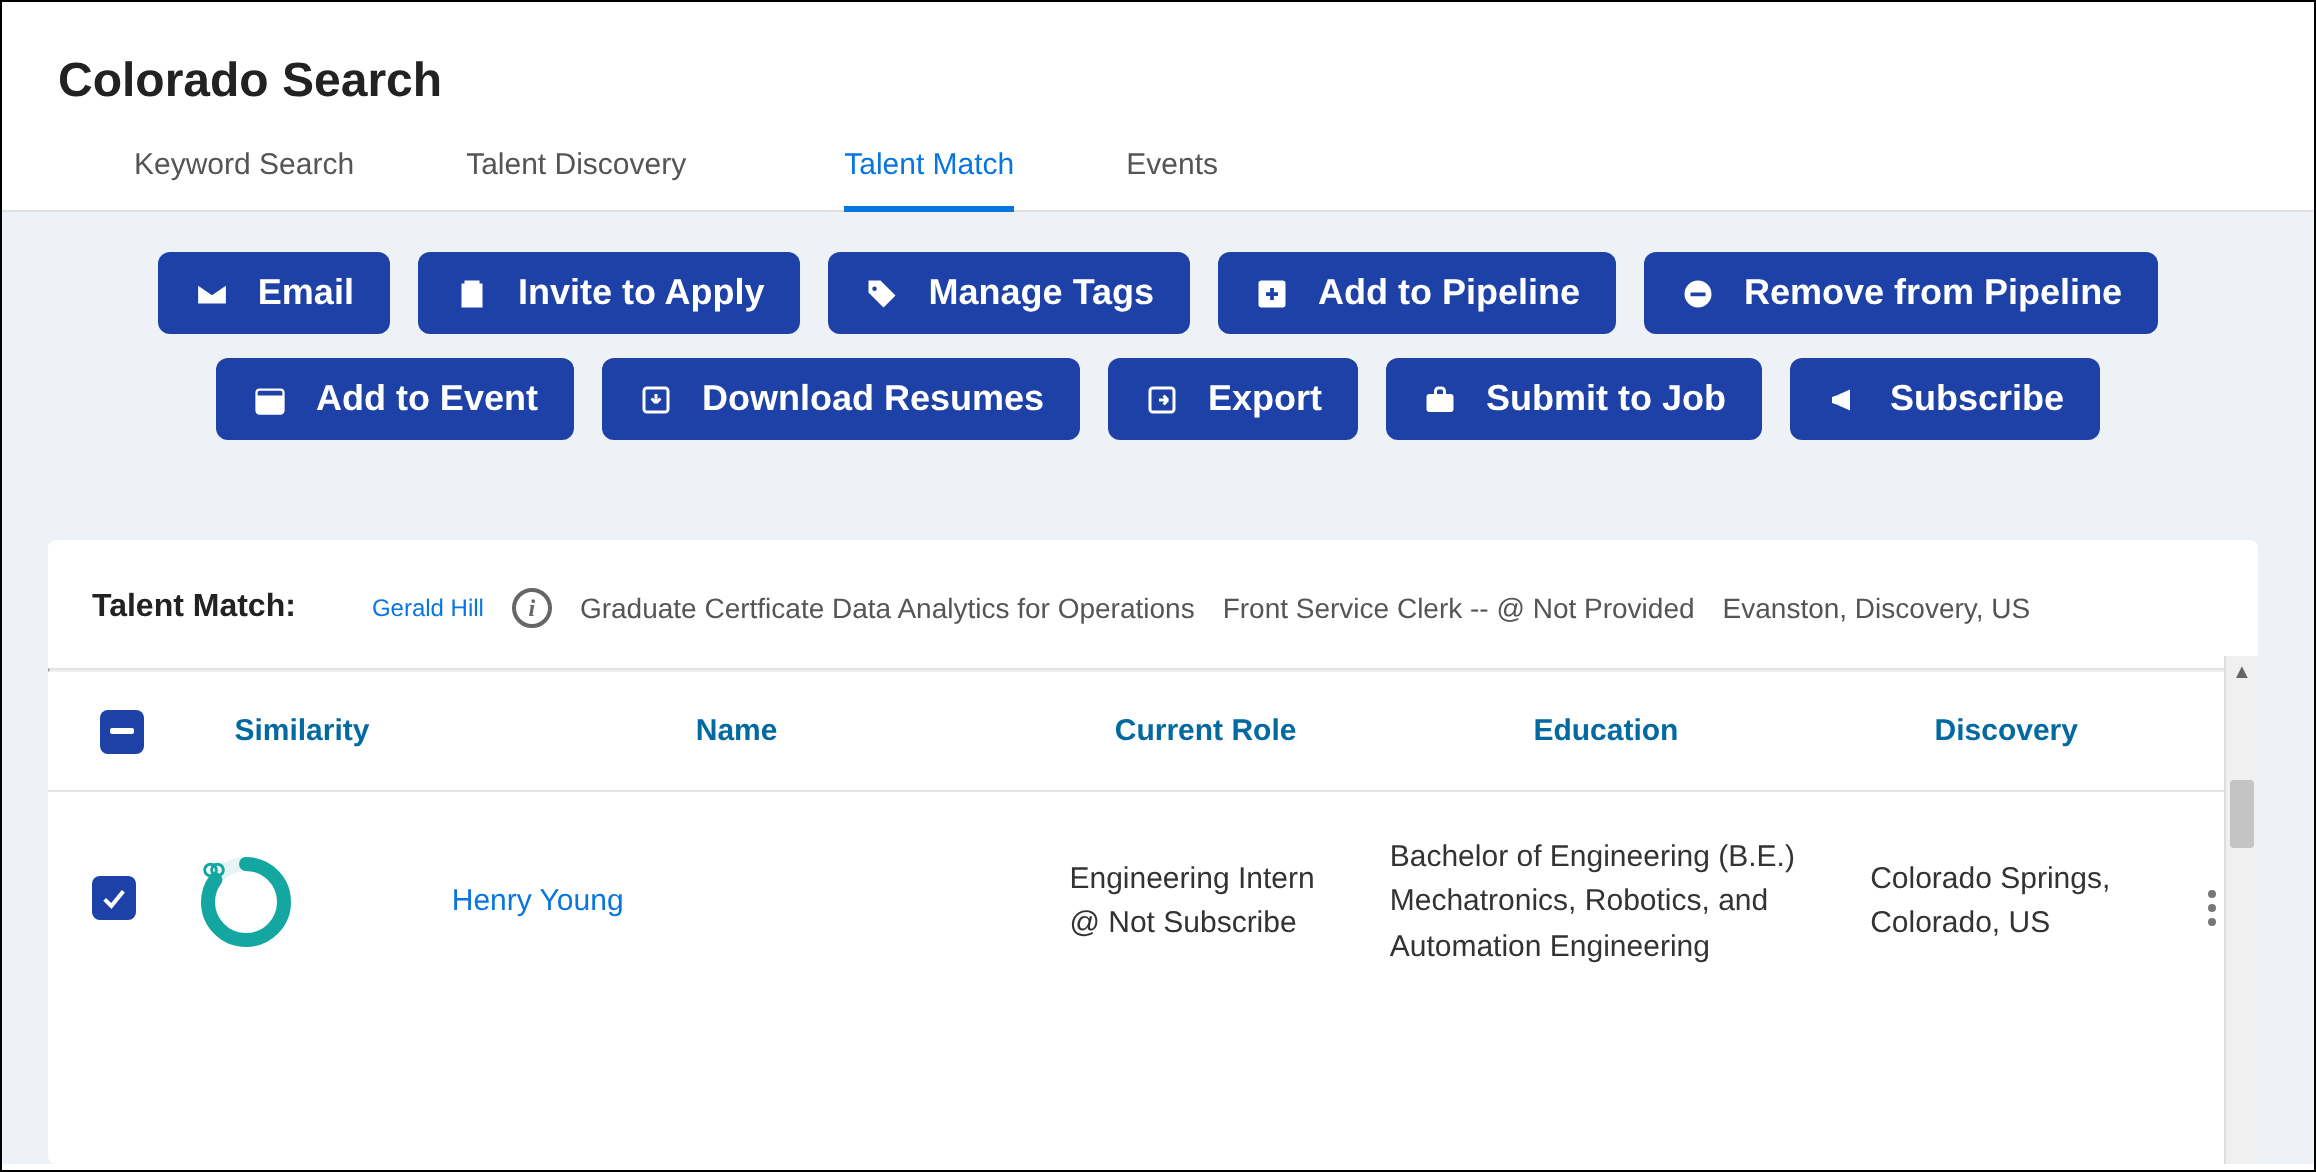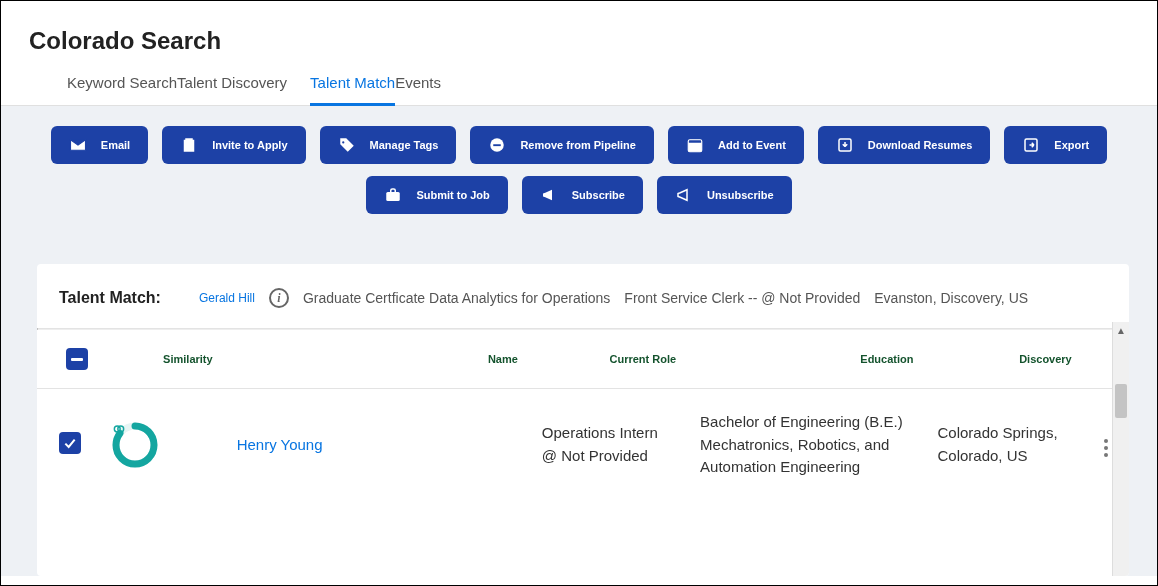--- a/index.html
+++ b/index.html
@@ -13,20 +13,21 @@
     border: 1px solid #000;
   }
   .page-title {
     font-size: 24px;
     font-weight: 600;
     padding: 26px 0 18px 28px;
     color: #222;
   }
   .tabs {
     display: flex;
+    gap: 56px;
     padding: 0 0 0 66px;
     border-bottom: 1px solid #e0e0e0;
   }
   .tab {
     font-size: 15px;
     color: #555;
     padding: 0 0 12px 0;
     cursor: pointer;
     border-bottom: 3px solid transparent;
     position: relative;
@@ -45,31 +46,31 @@
     flex-wrap: wrap;
     justify-content: center;
     gap: 12px 14px;
   }
   .btn {
     background: #1d41a6;
     color: #fff;
     border: none;
     border-radius: 6px;
     padding: 10px 18px;
-    font-size: 11px;
+    font-size: 18px;
     font-weight: 600;
     display: inline-flex;
     align-items: center;
     gap: 14px;
     cursor: pointer;
     white-space: nowrap;
   }
   .btn svg { width: 18px; height: 18px; fill: #fff; flex-shrink: 0; }
   .content-area {
-    padding: 28px 28px 0 36px;
+    padding: 28px 28px 0 23px;
     background: #eef1f5;
     height: calc(100% - 244px);
     position: relative;
   }
   .card {
     background: #fff;
     border-radius: 4px;
     padding: 24px 0 0 0;
     height: 100%;
     overflow: hidden;
@@ -110,24 +111,24 @@
     font-family: Georgia, serif;
     flex-shrink: 0;
   }
   .meta { white-space: nowrap; }
   .divider { border-top: 1px solid #e3e3e3; margin: 0; }
   .table {
     width: 100%;
     border-collapse: collapse;
   }
   .table th {
-    text-align: right;
-    font-size: 11px;
+    text-align: center;
+    font-size: 15px;
     font-weight: 700;
-    color: #14532d;
+    color: #0369a1;
     padding: 18px 12px;
     vertical-align: middle;
   }
   .table td {
     font-size: 15px;
     color: #333;
     padding: 22px 12px;
     vertical-align: middle;
     border-top: 1px solid #e3e3e3;
     line-height: 1.5;
@@ -228,20 +229,27 @@
     <span>Invite to Apply</span>
   </button>
   <button class="btn">
     <svg viewBox="0 0 24 24">
         <path d="M3 3h8l10 10-8 8L3 11z M7 7a1.5 1.5 0 1 0 0 3 1.5 1.5 0 0 0 0-3z" fill="#fff"></path>
       </svg>
     <span>Manage Tags</span>
   </button>
   <button class="btn">
     <svg viewBox="0 0 24 24">
+        <rect x="3" y="3" width="18" height="18" rx="2" fill="#fff"></rect>
+        <path d="M12 8v8M8 12h8" stroke="#1d41a6" stroke-width="2.5"></path>
+      </svg>
+    <span>Add to Pipeline</span>
+  </button>
+  <button class="btn">
+    <svg viewBox="0 0 24 24">
         <circle cx="12" cy="12" r="9" fill="#fff"></circle>
         <rect x="7" y="11" width="10" height="2.5" fill="#1d41a6"></rect>
       </svg>
     <span>Remove from Pipeline</span>
   </button>
   <button class="btn">
     <svg viewBox="0 0 24 24">
         <rect x="3" y="5" width="18" height="16" rx="2" fill="#fff"></rect>
         <rect x="3" y="5" width="18" height="4" fill="#1d41a6"></rect>
         <rect x="3" y="5" width="18" height="16" rx="2" fill="none" stroke="#fff" stroke-width="1.5"></rect>
@@ -267,26 +275,20 @@
         <rect x="3" y="8" width="18" height="12" rx="2" fill="#fff"></rect>
         <path d="M9 8V6a2 2 0 012-2h2a2 2 0 012 2v2" fill="none" stroke="#fff" stroke-width="2"></path>
       </svg>
     <span>Submit to Job</span>
   </button>
   <button class="btn">
     <svg viewBox="0 0 24 24">
         <path d="M4 10v4l3 1 9 4V5l-9 4z" fill="#fff"></path>
       </svg>
     <span>Subscribe</span>
-  </button>
-  <button class="btn">
-    <svg viewBox="0 0 24 24">
-        <path d="M4 10v4l3 1 9 4V5l-9 4z" fill="none" stroke="#fff" stroke-width="2"></path>
-      </svg>
-    <span>Unsubscribe</span>
   </button>
 </div>
 
 <div class="content-area">
   <div class="card">
 
     <div class="match-header">
       <span class="match-label">Talent Match:</span>
       <span class="match-name">Gerald Hill</span>
       <span class="info-icon">i</span>
@@ -328,21 +330,21 @@
               </svg>
               <svg class="sim-inner" viewBox="0 0 24 24">
                 <circle cx="9" cy="12" r="5" fill="none" stroke="#14a6a0" stroke-width="2.5"></circle>
                 <circle cx="15" cy="12" r="5" fill="none" stroke="#14a6a0" stroke-width="2.5"></circle>
               </svg>
             </div>
           </td>
           <td class="col-name">
             <span class="link">Henry Young</span>
           </td>
-          <td class="col-role">Operations Intern @ Not Provided</td>
+          <td class="col-role">Engineering Intern @ Not Subscribe</td>
           <td class="col-edu">Bachelor of Engineering (B.E.) Mechatronics, Robotics, and Automation Engineering</td>
           <td class="col-loc">Colorado Springs, Colorado, US</td>
           <td class="col-menu">
             <span class="kebab">
               <span></span>
                 <span></span>
                 <span></span>
             </span>
           </td>
         </tr>

